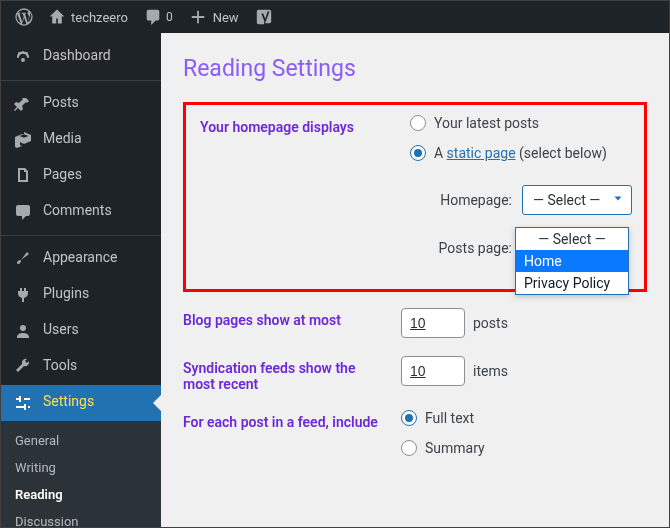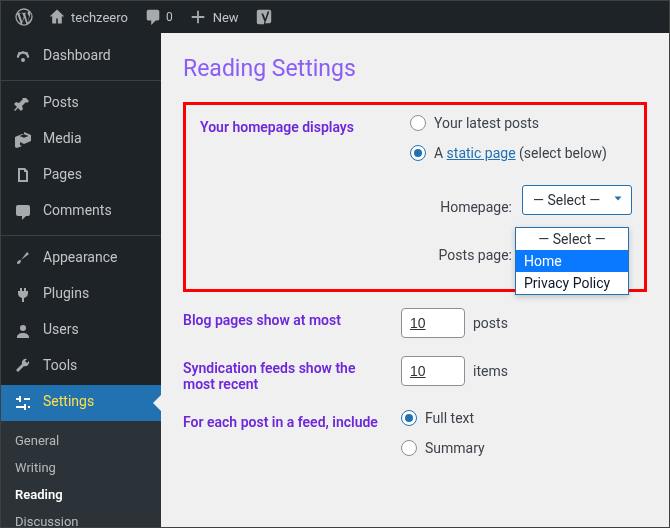--- a/index.html
+++ b/index.html
@@ -73,21 +73,21 @@
   input[type="radio"] {
     appearance: none; width: 16px; height: 16px; border: 1px solid #8c8f94;
     border-radius: 50%; background: #fff; margin: 0; position: relative; cursor: pointer;
   }
   input[type="radio"]:checked { border-color: #2271b1; }
   input[type="radio"]:checked::after {
     content: ""; position: absolute; left: 3px; top: 3px; width: 8px; height: 8px;
     background: #2271b1; border-radius: 50%;
   }
   .link { color: #2271b1; text-decoration: underline; cursor: pointer; }
-  .sub-select-row { display: flex; align-items: flex-end; justify-content: flex-end; gap: 10px; margin: 10px 0 0 0; }
+  .sub-select-row { display: flex; align-items: center; justify-content: flex-end; gap: 10px; margin: 10px 0 0 0; }
   .sub-select-row .sel-label { font-size: 14px; }
   .wp-select {
     border: 1px solid #2271b1; background: #fff; color: #2c3338;
     height: 30px; min-width: 110px; padding: 0 28px 0 10px;
     border-radius: 3px; font-size: 14px; position: relative; display:flex;align-items:center;
   }
   .wp-select .chev {
     position: absolute; right: 6px; top: 50%; transform: translateY(-50%);
   }
   .wp-select .chev svg { fill: #2271b1; }

